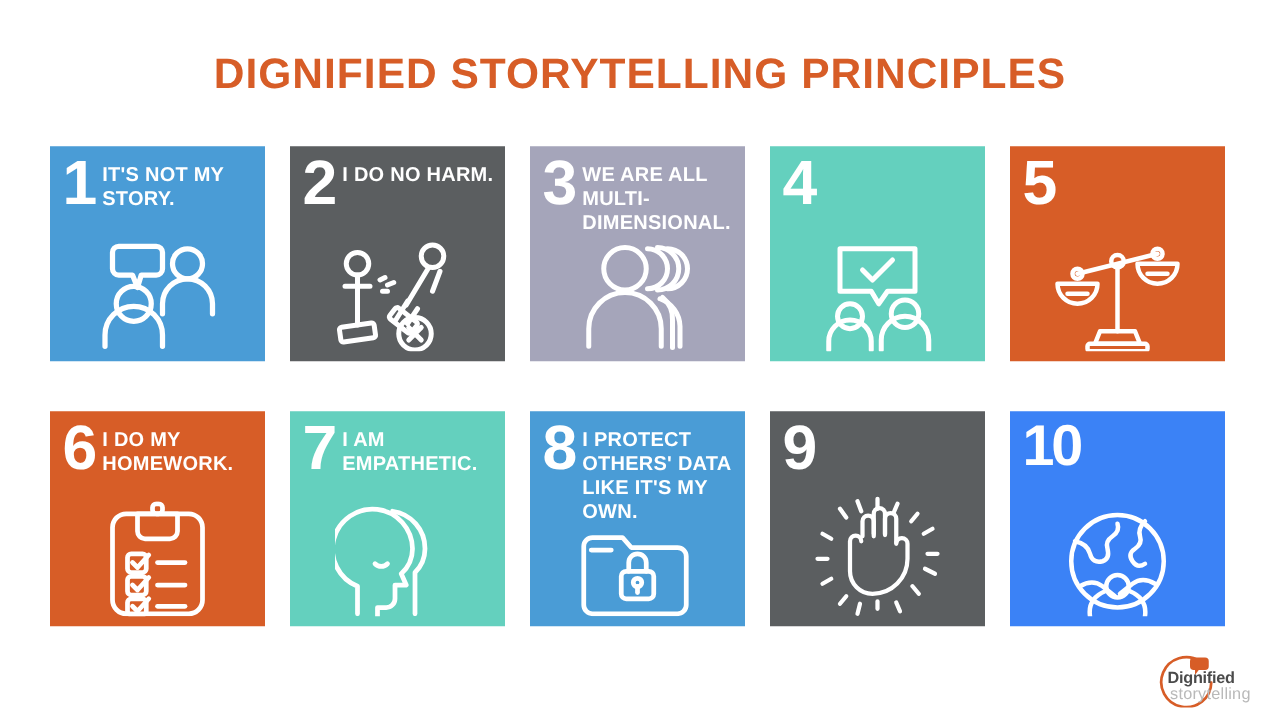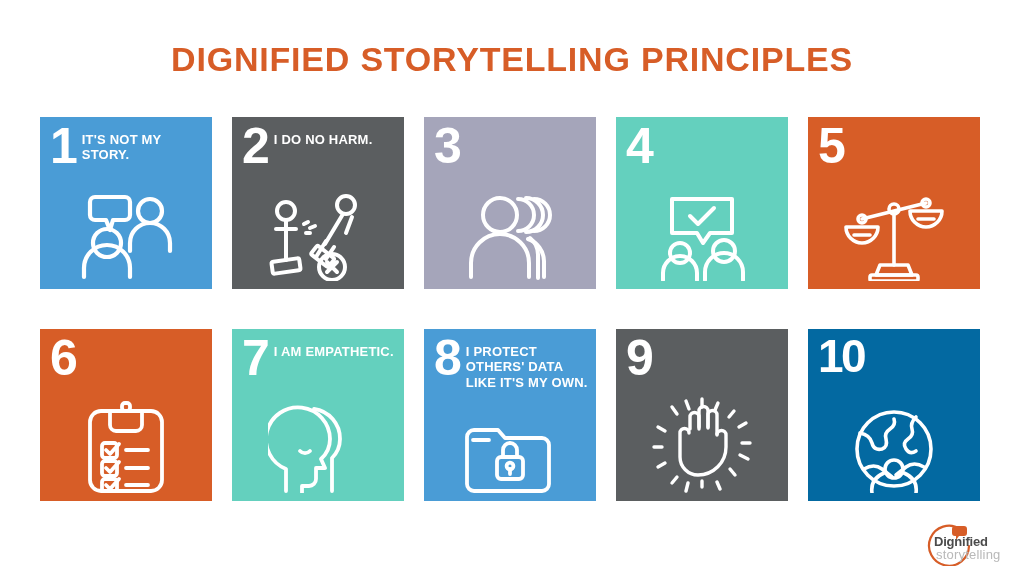--- a/index.html
+++ b/index.html
@@ -67,21 +67,21 @@
     letter-spacing: -2px;
     flex: 0 0 auto;
     margin-top: -2px;
   }
   .card-number.wide {
     font-size: 46px;
     letter-spacing: -2.5px;
   }
   .card-label {
     font-family: "Liberation Sans", sans-serif;
-    font-size: 13px;
+    font-size: 16px;
     line-height: 1.18;
     font-weight: bold;
     color: #ffffff;
     letter-spacing: 0.2px;
     text-transform: uppercase;
     padding-top: 5px;
   }
   .card-icon {
     position: absolute;
     left: 0;
@@ -169,20 +169,21 @@
           <circle cx="68" cy="78" r="13"></circle>
           <path d="M63 73 l10 10 M73 73 l-10 10"></path>
           <path d="M40 35 l4 -2 M46 39 l5 -2 M42 44 l4 0"></path>
         </svg>
       </div>
     </div>
 
     <div class="card" style="background:#a5a5ba">
       <div class="card-head">
         <div class="card-number">3</div>
+        <div class="card-label">WE ARE ALL MULTI-DIMENSIONAL.</div>
       </div>
       <div class="card-icon">
         <svg width="104" height="90" viewBox="0 0 104 90" fill="none" stroke="#ffffff" stroke-width="4" stroke-linecap="round" stroke-linejoin="round">
           <path d="M60 8 a16 16 0 0 1 0 32"></path>
           <path d="M68 7 a16 16 0 0 1 0 34"></path>
           <path d="M76 8 a15 15 0 0 1 0 32"></path>
           <path d="M70 48 a24 24 0 0 1 16 22 v16"></path>
           <path d="M72 47 a22 22 0 0 1 8 18 v22"></path>
           <circle cx="42" cy="24" r="17"></circle>
           <path d="M13 86 v-14 a29 29 0 0 1 58 0 v14"></path>
@@ -222,20 +223,21 @@
           <path d="M12 44 h16 M76 28 h16"></path>
           <path d="M38 74 h28 l4 10 h-36 z"></path>
           <rect x="28" y="84" width="48" height="6" rx="2"></rect>
         </svg>
       </div>
     </div>
 
     <div class="card" style="background:#d75d27">
       <div class="card-head">
         <div class="card-number">6</div>
+        <div class="card-label">I DO MY HOMEWORK.</div>
       </div>
       <div class="card-icon">
         <svg width="84" height="92" viewBox="0 0 84 92" fill="none" stroke="#ffffff" stroke-width="3.8" stroke-linecap="round" stroke-linejoin="round">
           <rect x="6" y="10" width="72" height="80" rx="11"></rect>
           <path d="M26 10 h32 v14 a6 6 0 0 1 -6 6 h-20 a6 6 0 0 1 -6 -6 z"></path>
           <rect x="38" y="2" width="8" height="8" rx="3"></rect>
           <rect x="18" y="42" width="15" height="15" rx="3"></rect>
           <path d="M22 49 l4 4 l9 -10"></path>
           <path d="M42 49 h22"></path>
           <rect x="18" y="60" width="15" height="15" rx="3"></rect>
@@ -294,21 +296,21 @@
           <path d="M8 32 l7 4 M98 64 l-8 -4"></path>
           <path d="M4 52 h8 M100 48 h-8"></path>
           <path d="M8 72 l7 -4 M96 28 l-7 4"></path>
           <path d="M22 88 l5 -6 M84 16 l-5 6"></path>
           <path d="M36 96 l2 -8 M70 94 l-3 -7"></path>
           <path d="M68 8 l-3 7 M36 6 l3 8"></path>
         </svg>
       </div>
     </div>
 
-    <div class="card" style="background:#0369a1">
+    <div class="card" style="background:#3b82f6">
       <div class="card-head">
         <div class="card-number wide">10</div>
       </div>
       <div class="card-icon">
         <svg width="96" height="86" viewBox="0 0 96 86" fill="none" stroke="#ffffff" stroke-width="3.6" stroke-linecap="round" stroke-linejoin="round">
           <circle cx="48" cy="42" r="37"></circle>
           <path d="M14 26 q10 2 12 10 q2 8 10 6 q6 -2 4 -10 q-2 -6 4 -10 q6 -4 4 -10"></path>
           <path d="M70 10 q-6 6 -4 12 q2 6 -4 10 q-6 4 -2 10 q4 6 10 2"></path>
           <path d="M18 62 q10 -6 18 0 l10 8"></path>
           <path d="M78 60 q-10 -6 -18 0 l-10 8"></path>

